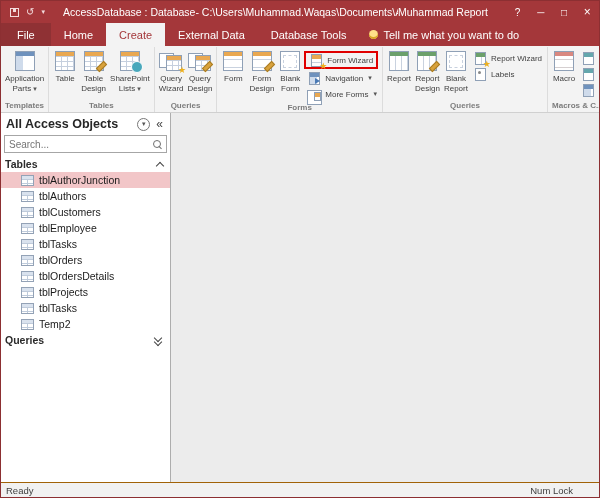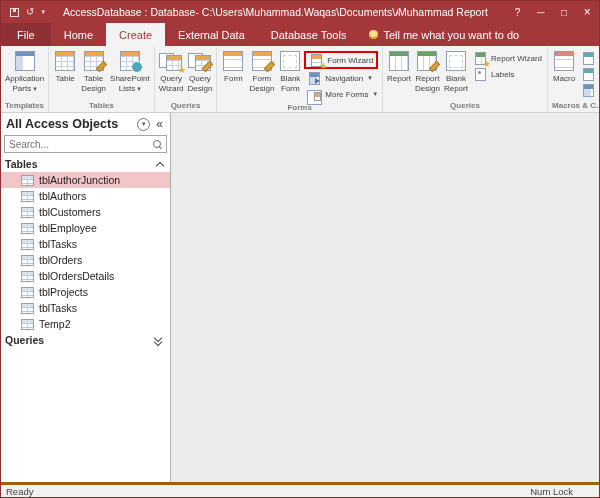--- a/index.html
+++ b/index.html
@@ -121,21 +121,21 @@
           font-size:10.5px; color:#1b1b1b; cursor:pointer; }
   .item.sel { background:#f2c6c8; }
   .nico { width:13px; height:11px; flex:none; border:1px solid #93a2b6; background:
       linear-gradient(#d9e2ee,#d9e2ee) 0 0/100% 3px no-repeat,
       repeating-linear-gradient(to bottom,transparent 0 3px,#bfcbdb 3px 4px),
       repeating-linear-gradient(to right,transparent 0 5px,#bfcbdb 5px 6px);
       background-color:#fff; }
   .canvas { flex:1; background:#ececec; }
 
   
-  .statusbar { height:15px; background:#f1f1f1; border-top:3px solid #a16207; display:flex;
+  .statusbar { height:15px; background:#f1f1f1; border-top:1px solid #a16207; display:flex;
                align-items:center; font-size:9.5px; color:#3f3f3f; flex:none; }
   .sb-left { padding-left:5px; flex:1; }
   .sb-right { padding-right:26px; }
 </style>
 </head>
 <body>
 
 <div class="app">
 
   <div class="titlebar">

